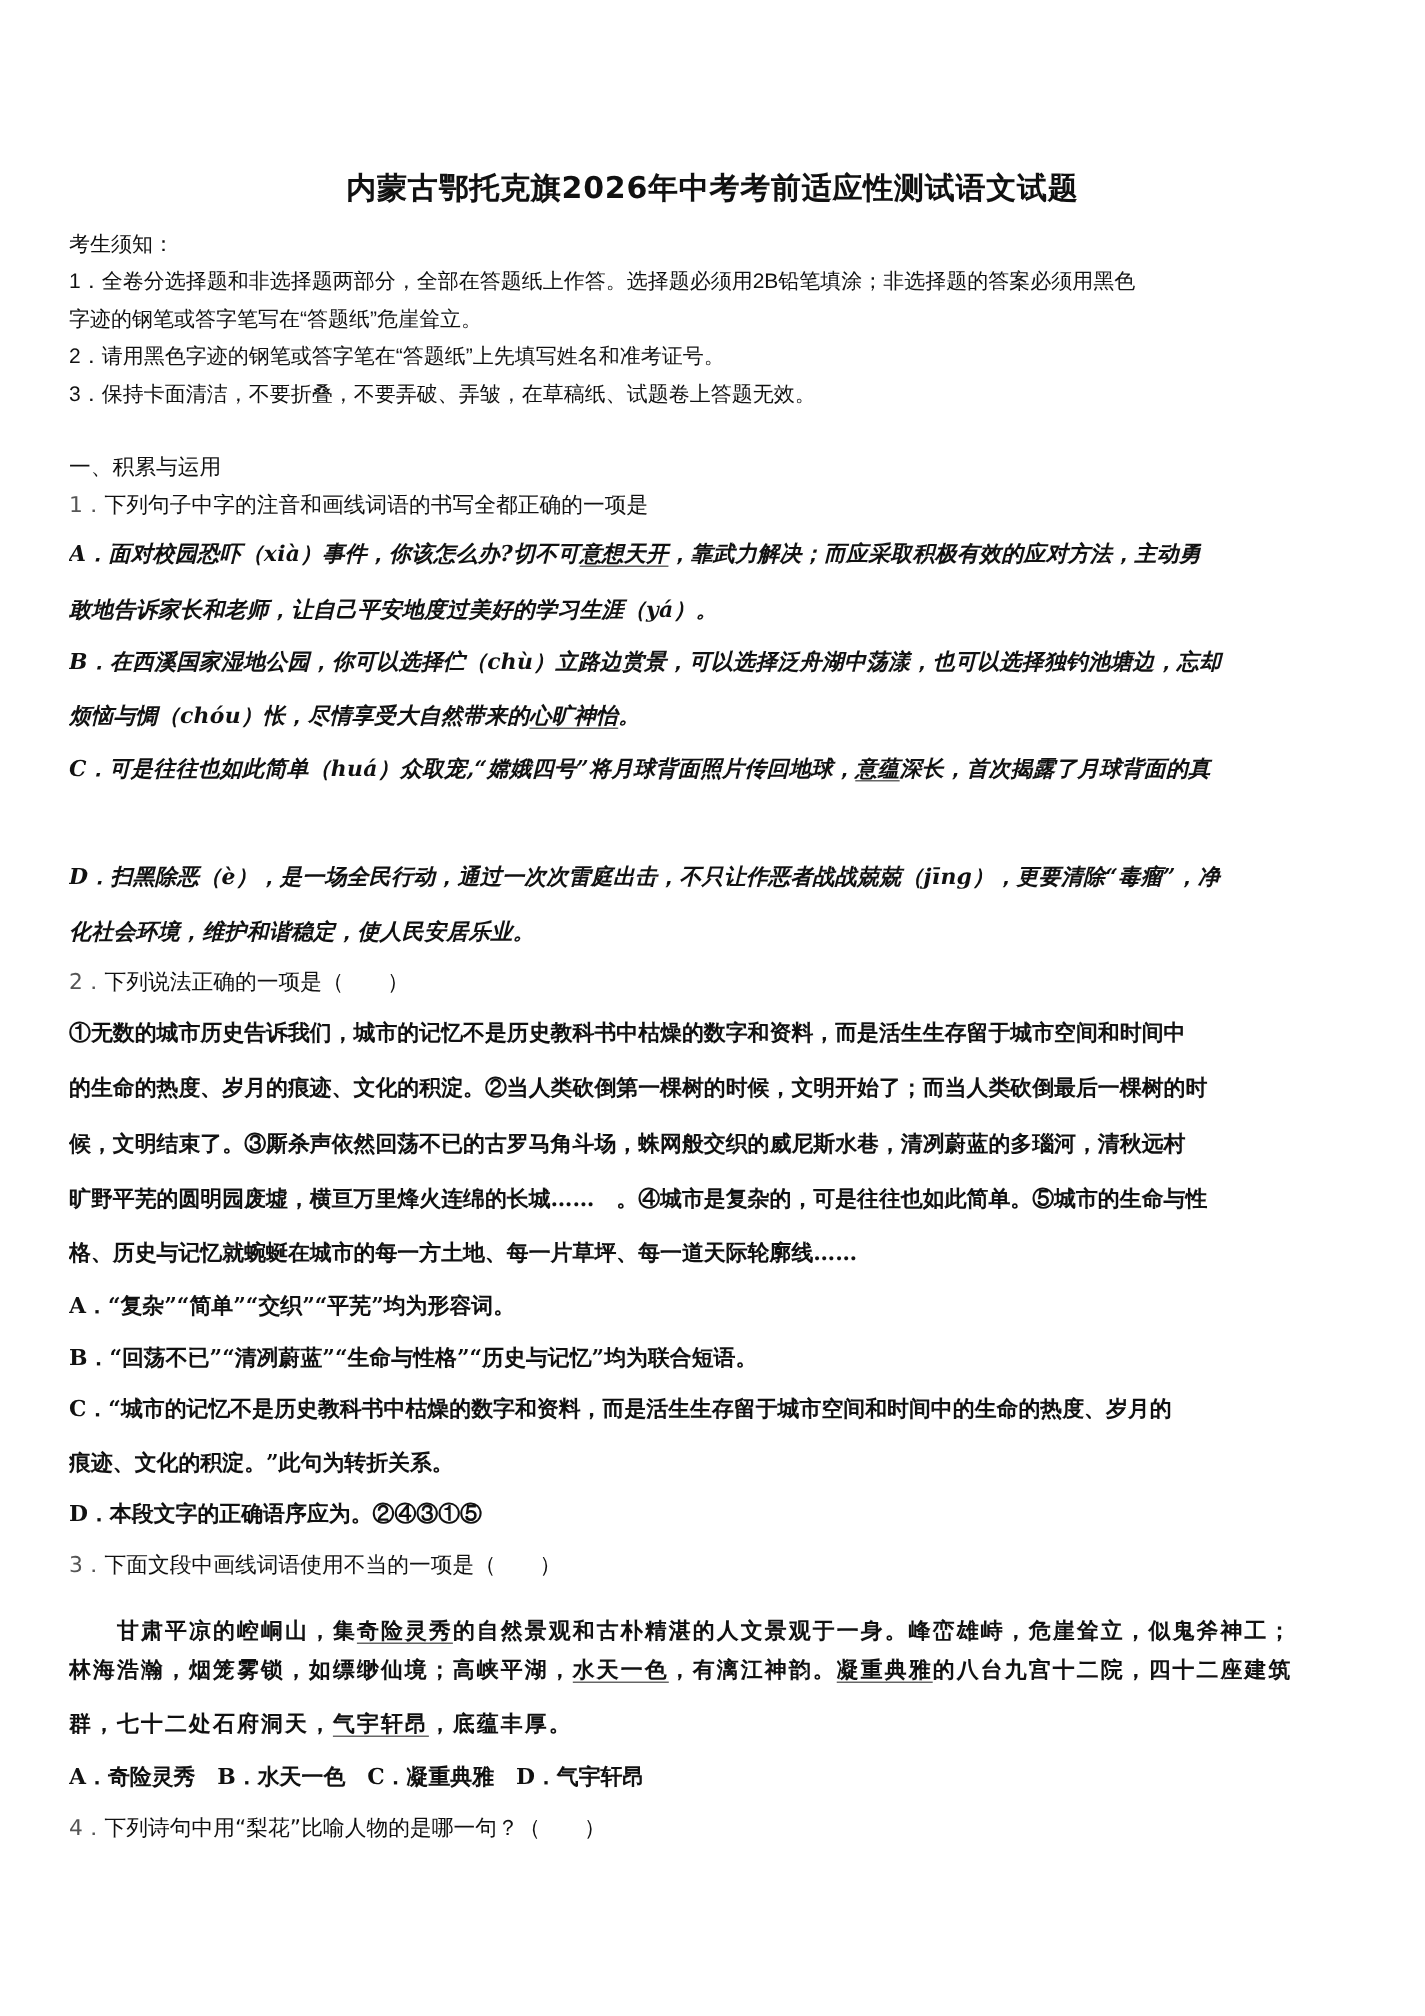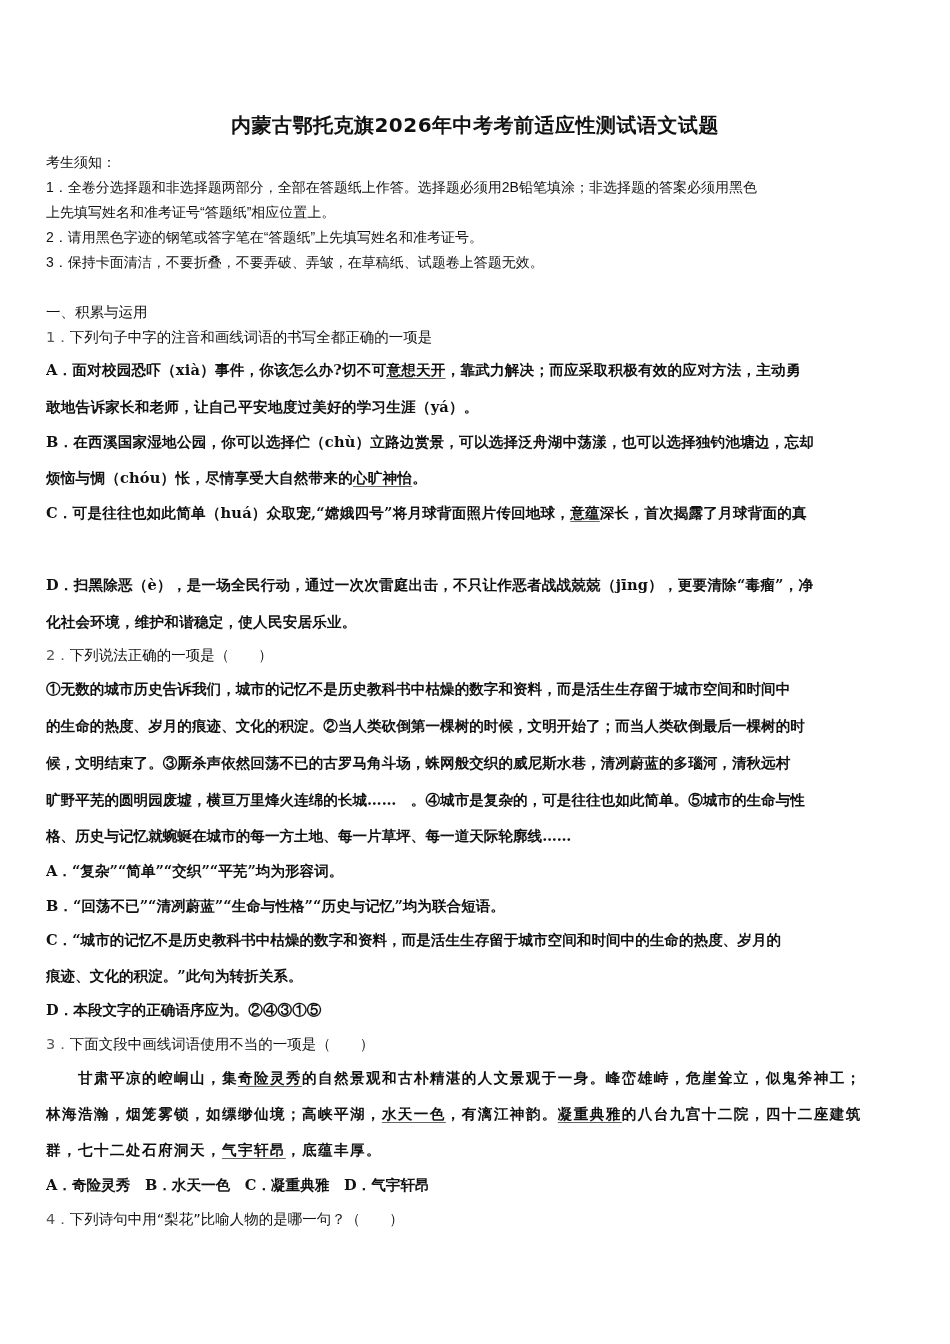--- a/index.html
+++ b/index.html
@@ -9,34 +9,34 @@
   .title { position: absolute; top: 112px; left: 0; width: 950px; text-align: center;
            font-family: "DejaVu Sans", "Liberation Sans", sans-serif; font-weight: bold;
            font-size: 20px; letter-spacing: 0.5px; }
   .line { position: absolute; left: 46px; width: 862px; white-space: nowrap;
           font-size: 14.6px; line-height: 20px; overflow: hidden; }
   .notice { font-family: Liberation Sans, sans-serif; font-size: 14px; }
   .bold { font-weight: bold; }
   .q { font-family: "DejaVu Sans", "Liberation Sans", sans-serif; font-size: 14.5px; }
   .num { color: #555; }
   .u { text-decoration: underline; text-decoration-color: #666; text-underline-offset: 3px; }
-  .indent { padding-left: 32px; }
+  .indent { padding-left: 32px; margin-top: 10px; }
   .wide { letter-spacing: 1.4px; }
-  .spaced { letter-spacing: 0.2px; }
+  .spaced { letter-spacing: 0.2px; font-style: italic; }
 </style>
 </head>
 <body>
 
 <div class="page">
 
   <div class="title">内蒙古鄂托克旗2026年中考考前适应性测试语文试题</div>
 
   <div class="line notice" style="top:152px">考生须知：</div>
   <div class="line notice" style="top:177px">1．全卷分选择题和非选择题两部分，全部在答题纸上作答。选择题必须用2B铅笔填涂；非选择题的答案必须用黑色</div>
-  <div class="line notice" style="top:202px">上先填写姓名和准考证号“答题纸”相应位置上。</div>
+  <div class="line notice" style="top:202px">字迹的钢笔或答字笔写在“答题纸”危崖耸立。</div>
   <div class="line notice" style="top:227px">2．请用黑色字迹的钢笔或答字笔在“答题纸”上先填写姓名和准考证号。</div>
   <div class="line notice" style="top:252px">3．保持卡面清洁，不要折叠，不要弄破、弄皱，在草稿纸、试题卷上答题无效。</div>
 
   <div class="line q" style="top:302px">一、积累与运用</div>
 
   <div class="line q" style="top:327px">
     <span class="num">1．</span><span>下列句子中字的注音和画线词语的书写全都正确的一项是</span>
   </div>
   <div class="line bold spaced" style="top:360px">
     <span>A．面对校园恐吓（xià）事件，你该怎么办?切不可</span><span class="u">意想天开</span><span>，靠武力解决；而应采取积极有效的应对方法，主动勇</span>

